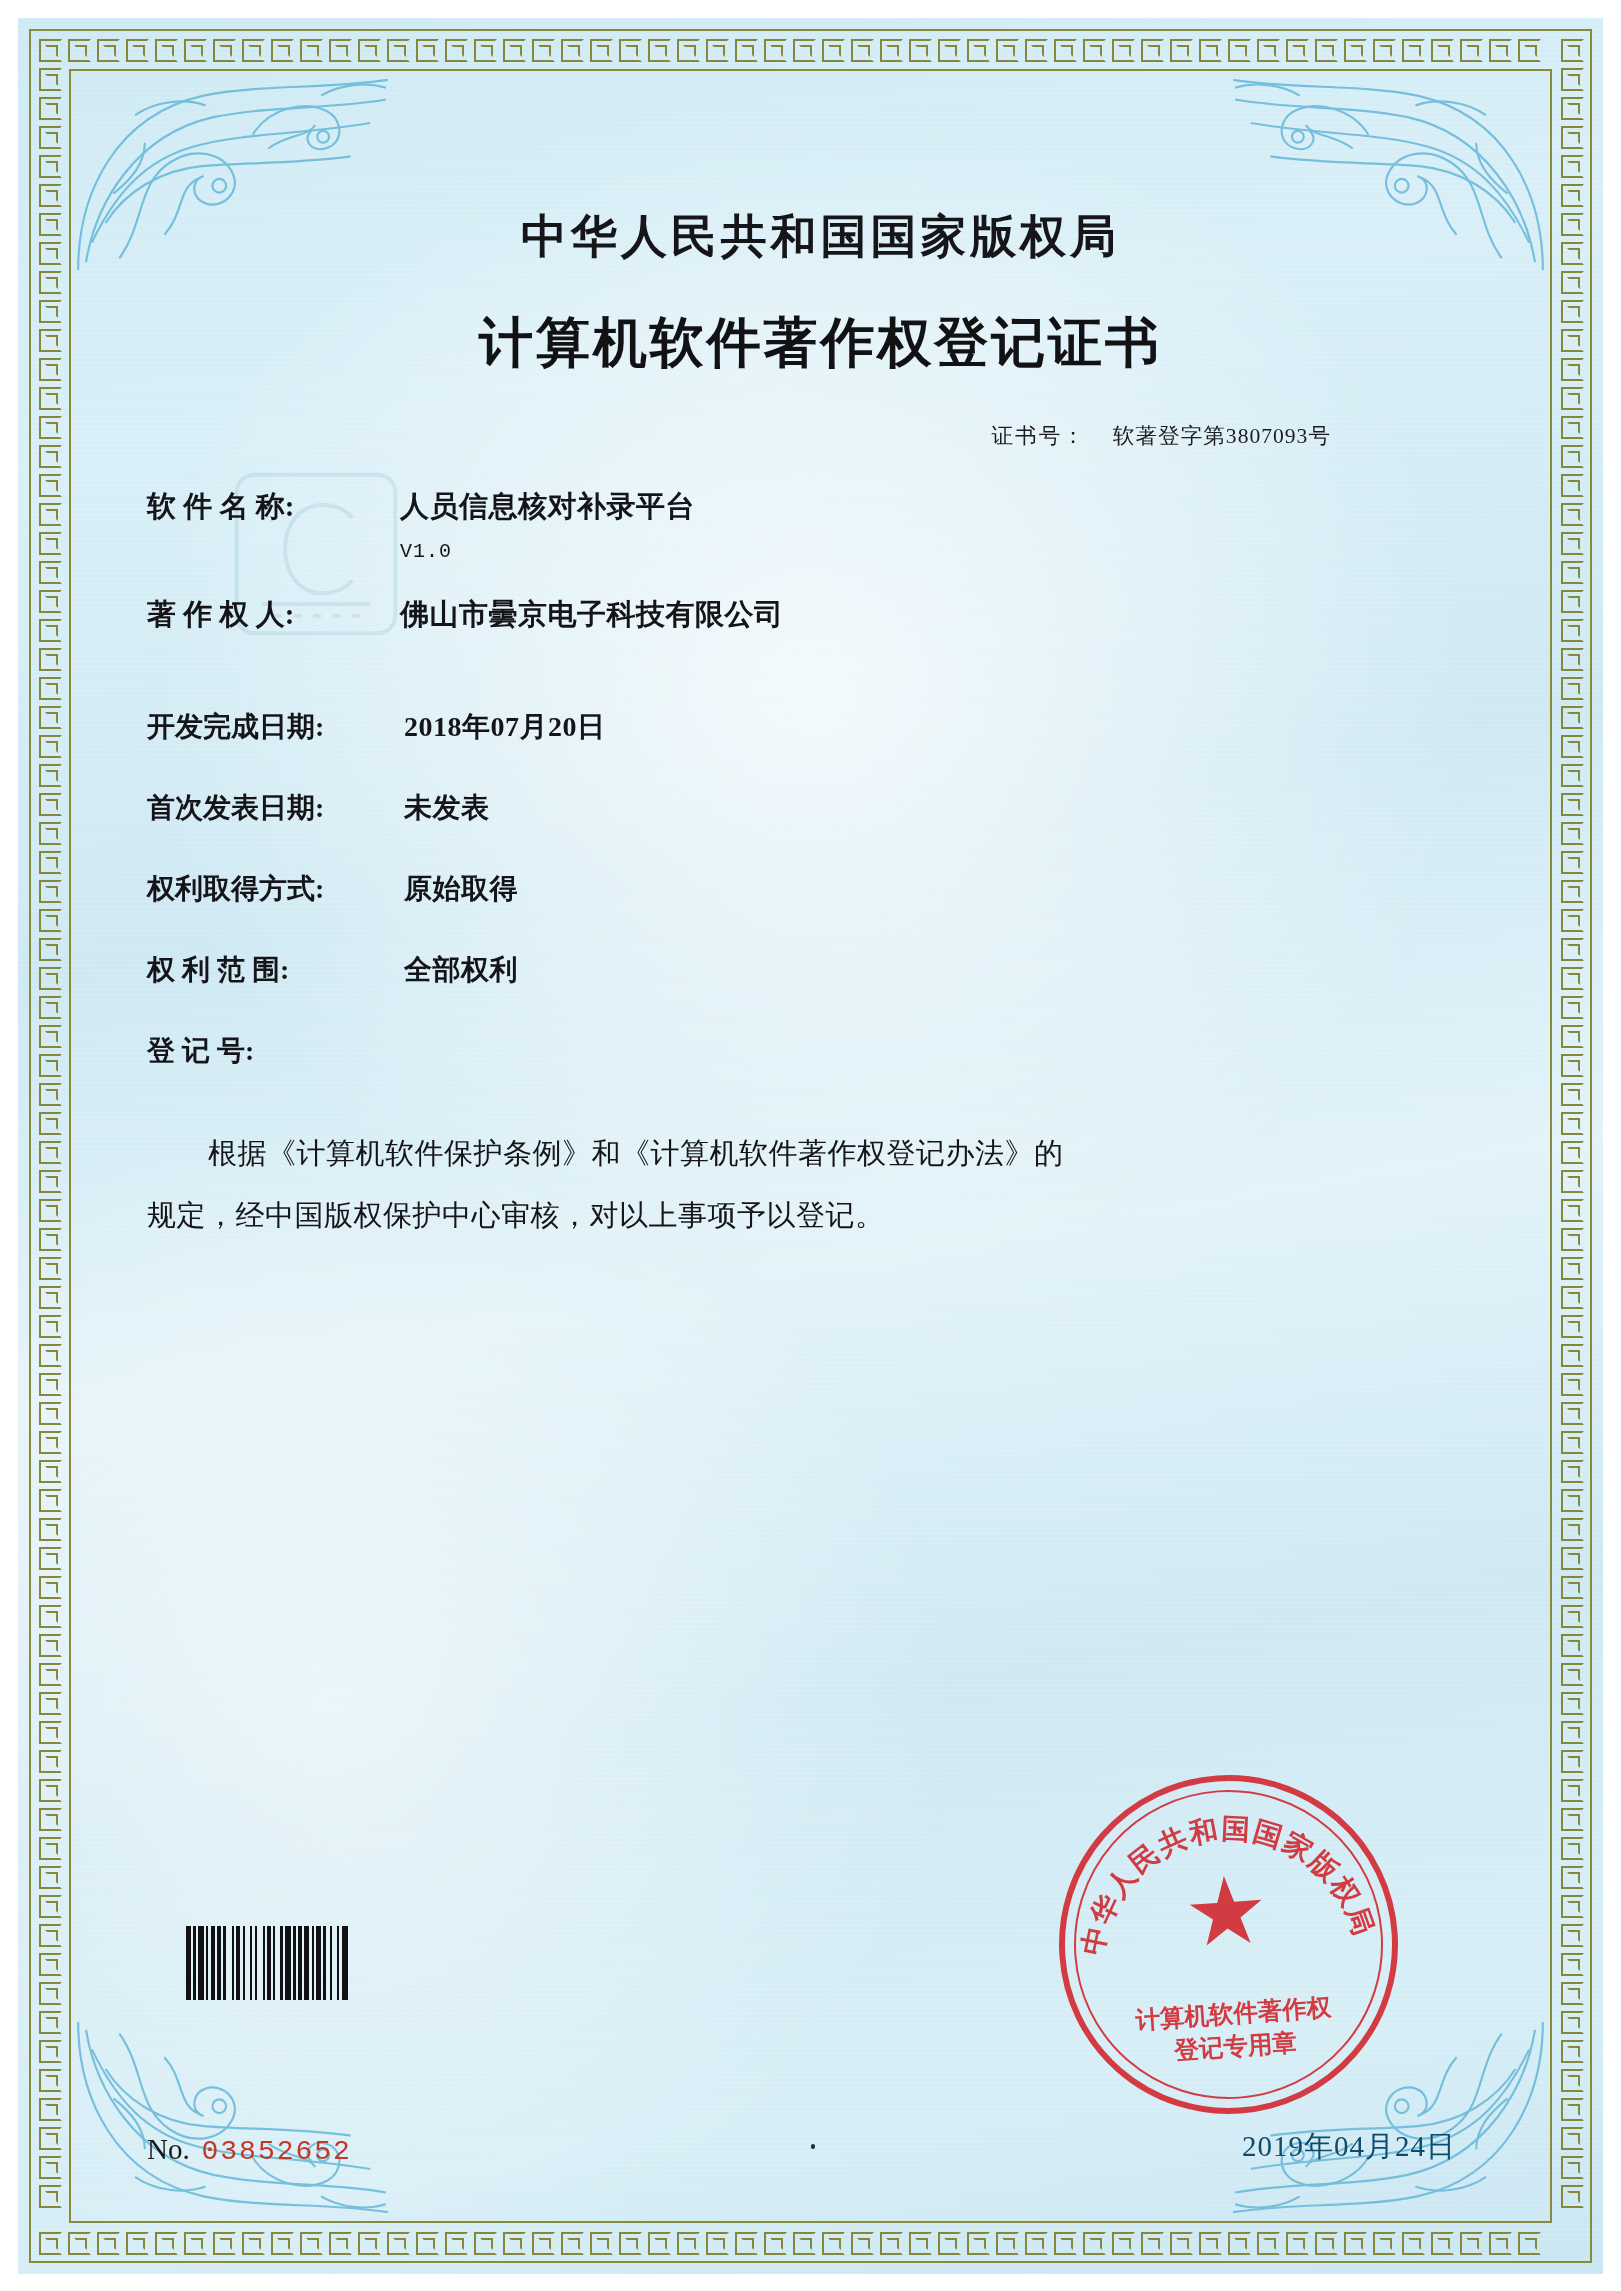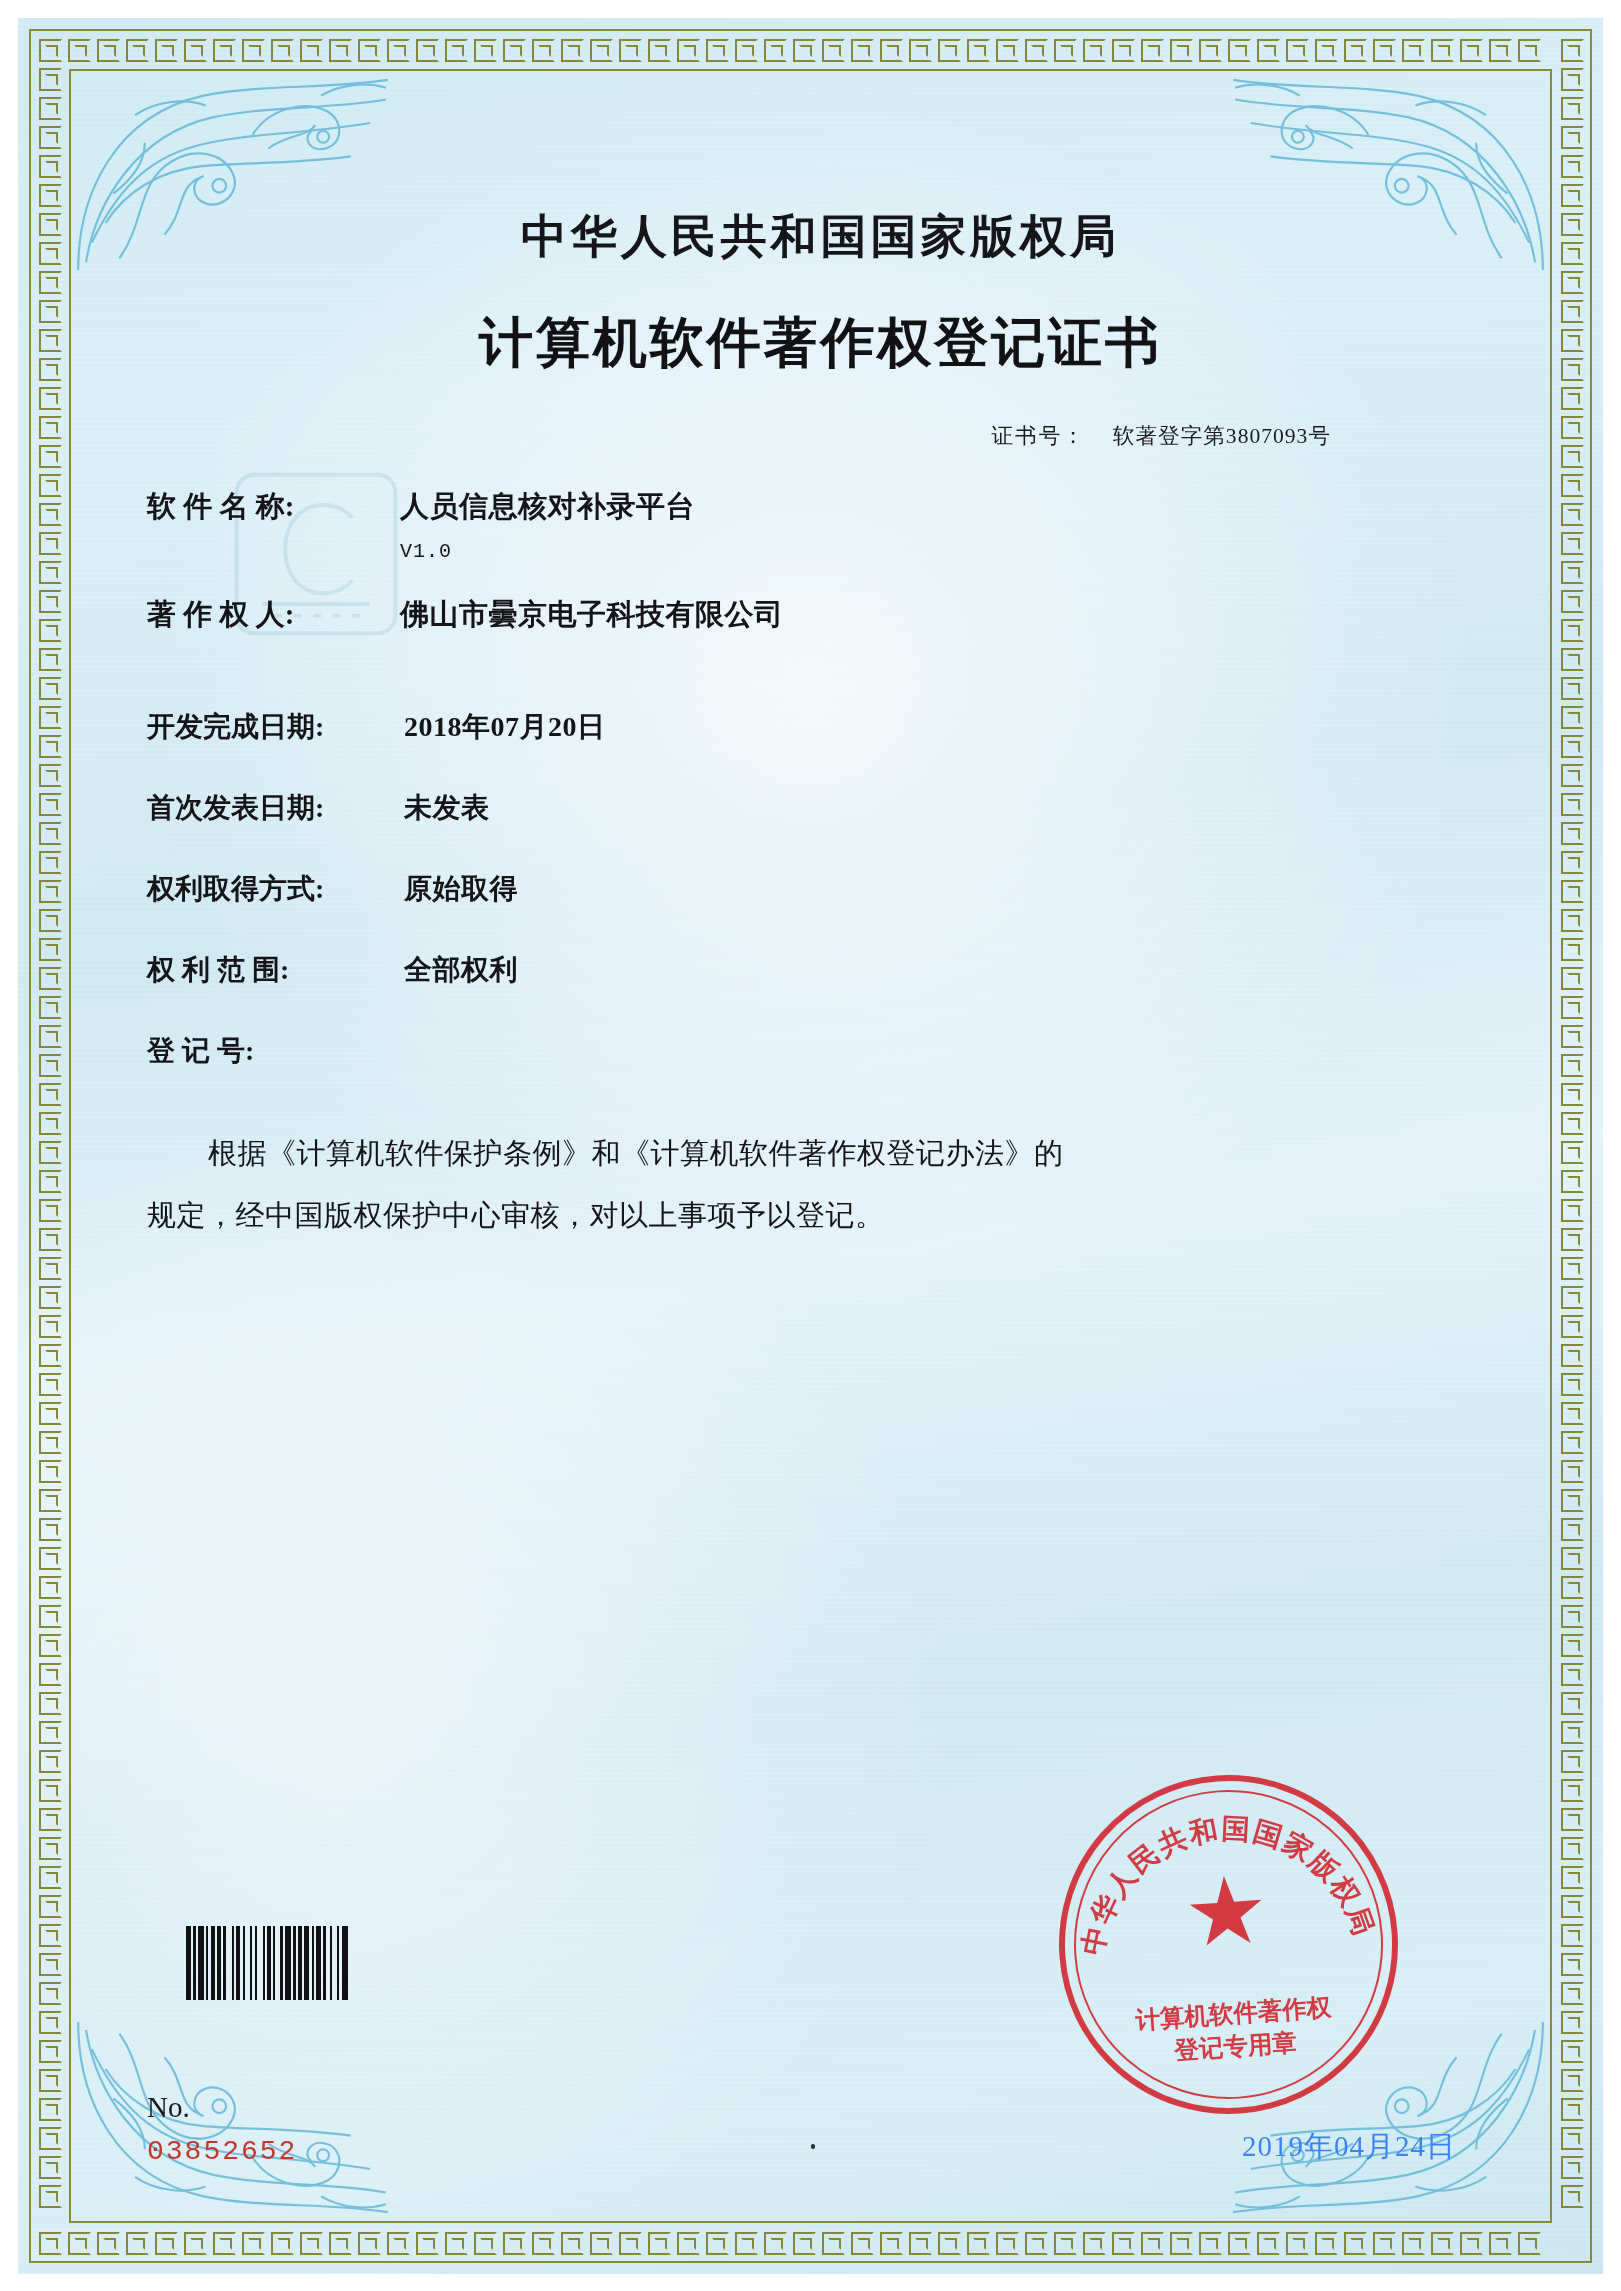--- a/index.html
+++ b/index.html
@@ -269,34 +269,33 @@
   
   .footer-no {
     position: absolute;
     left: 147px;
     bottom: 125px;
     font-size: 29px;
     color: #1a1a1e;
     display: flex;
     align-items: baseline;
     gap: 11.8px;
-    flex-direction: column;
   }
   .footer-no .num {
     color: #c0392b;
     font-family: "Liberation Mono", "DejaVu Sans Mono", monospace;
     letter-spacing: 2px;
     font-size: 28px;
   }
   .footer-date {
     position: absolute;
     right: 165px;
     bottom: 125px;
     font-size: 29px;
-    color: #3b82f6;
+    color: #0c4a6e;
     letter-spacing: 1px;
   }
   .footer-dot {
     position: absolute;
     left: 50%;
     bottom: 143px;
     width: 4.9px; height: 4.9px;
     background: #2b2b2f;
     border-radius: 50%;
   }

